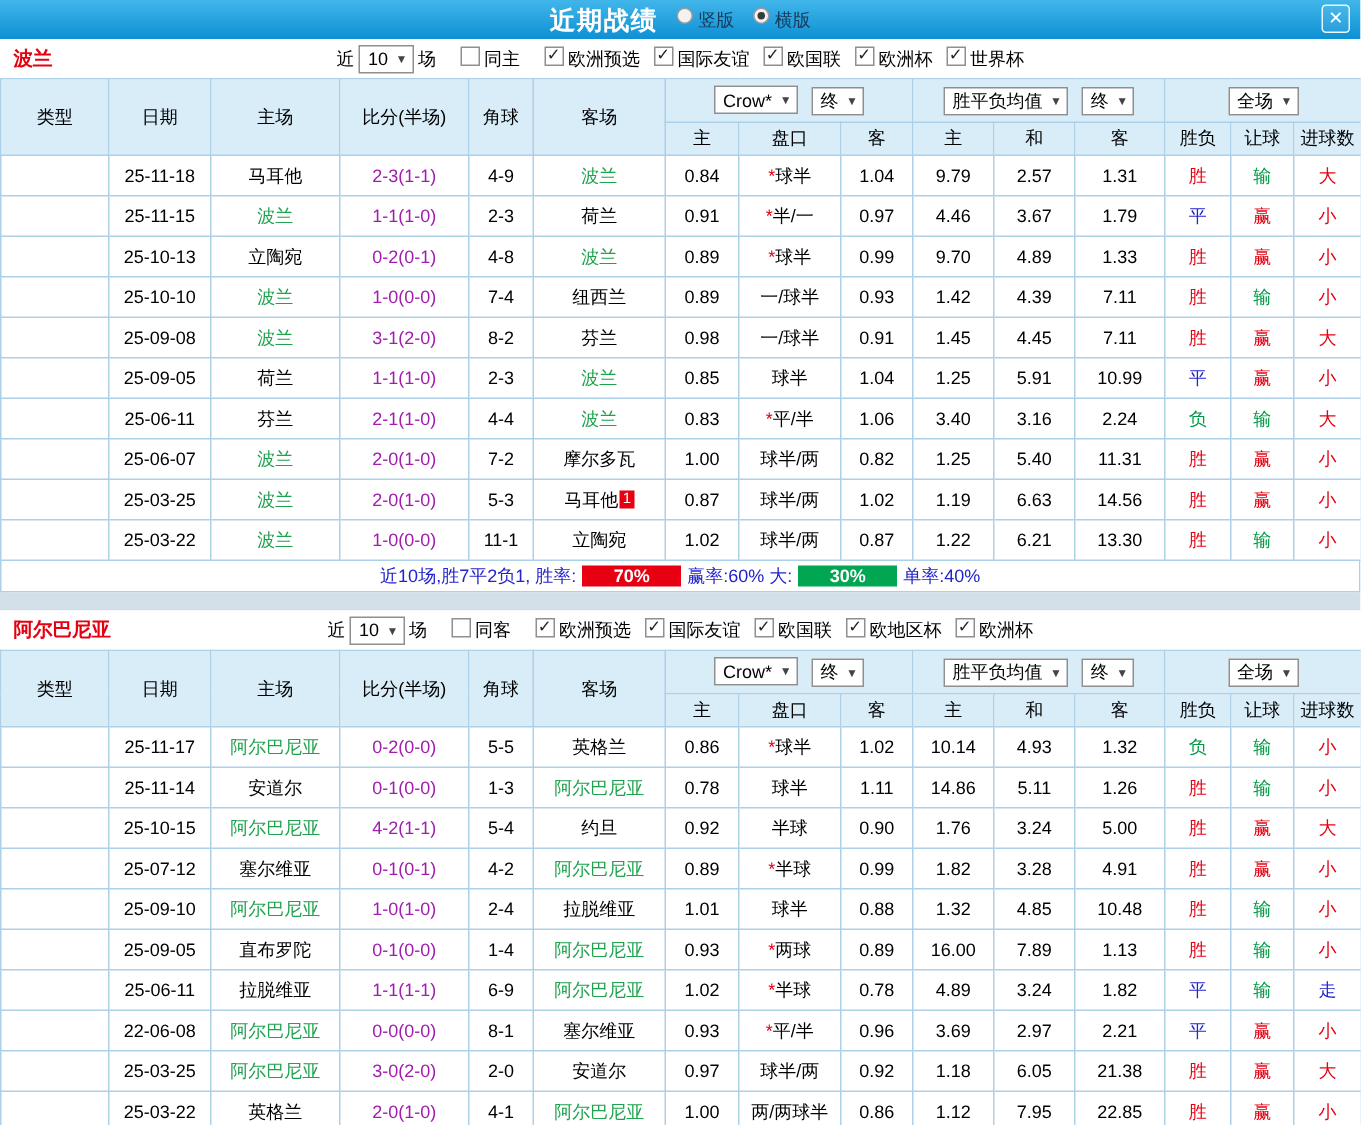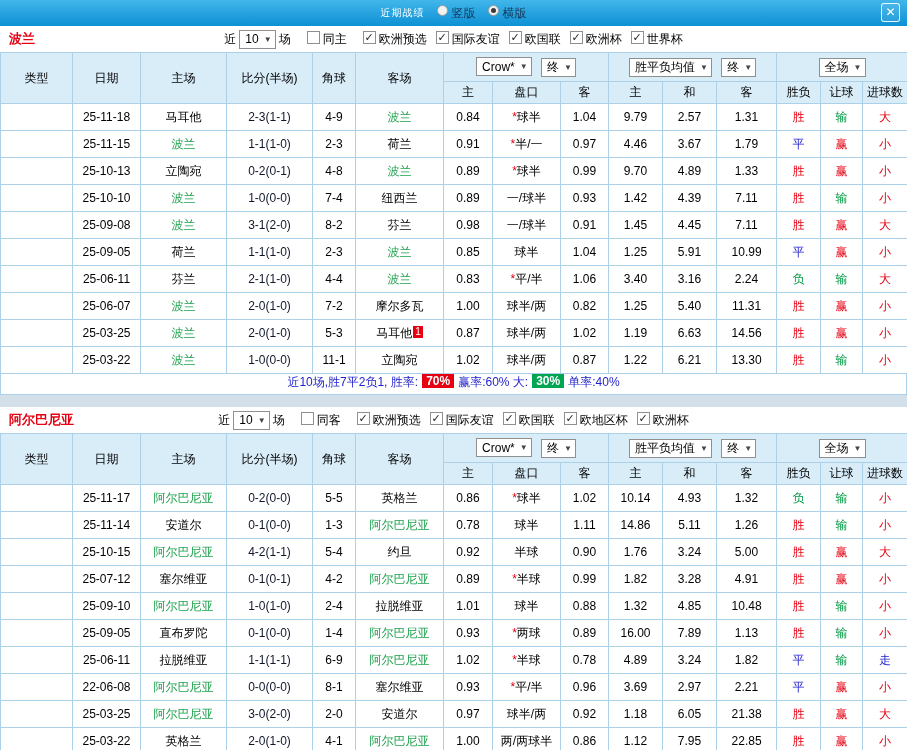--- a/index.html
+++ b/index.html
@@ -1,20 +1,20 @@
 <!DOCTYPE html>
 <html><head>
 <meta charset="utf-8">
 <style>
   html,body{margin:0;padding:0}
   body{width:907px;height:750px;overflow:hidden;background:#fff;
        font-family:"Liberation Sans","DejaVu Sans",sans-serif;font-size:12px;color:#000}
   .topbar{height:26px;background:linear-gradient(#41b6ea,#0d90d4);display:flex;align-items:center;
           justify-content:center;position:relative;gap:6px}
-  .title{color:#fff;font-weight:normal;font-size:10px;letter-spacing:1px}
+  .title{color:#fff;font-weight:bold;font-size:17px;letter-spacing:1px}
   .radio-group{display:flex;align-items:flex-start;gap:4px;margin-left:6px}
   .radio{width:11px;height:11px;border-radius:50%;background:#f2f2f2;border:1px solid #9a9a9a;
          display:inline-block;position:relative;box-sizing:border-box}
   .radio.on::after{content:"";position:absolute;left:2px;top:2px;width:5px;height:5px;border-radius:50%;background:#3a3a3a}
   .radio-label{color:#16395c;font-size:12px}
   .closebtn{position:absolute;right:7px;top:3px;width:19px;height:19px;border:1px solid rgba(255,255,255,.9);
             border-radius:3px;color:#fff;font-weight:bold;font-size:12px;line-height:17px;text-align:center;
             cursor:pointer;background:rgba(255,255,255,.08);box-sizing:border-box}
   .filterbar{position:relative;height:26px;display:flex;align-items:center;justify-content:center;background:#fff}
   .teamname{position:absolute;left:9px;color:#e60012;font-weight:bold;font-size:13px}
@@ -28,30 +28,30 @@
          justify-content:center;font-size:11px;line-height:1;margin-right:3px;color:#222;box-sizing:border-box}
   .cklist{display:inline-flex;align-items:center;margin-left:7px}
   .grid{width:907px;border-collapse:collapse;table-layout:fixed}
   .grid th,.grid td{border:1px solid #abd0e8;text-align:center;overflow:hidden;white-space:nowrap;padding:0}
   .grid thead th{background:#d9edf9;font-weight:normal;height:21px;color:#000}
   .grid thead tr.hrow1 th{height:28px}
   .grid tbody td{height:26px;background:#fff;font-size:12px}
   .type-red{background:#9e0a4a;color:#fff}
   .type-blue{background:#2a3a9c;color:#fff}
   .hl{color:#1fa24e}
-  .score{color:#0f172a}
+  .score{color:#a21caf}
   .star{color:#e60012}
   .c-red{color:#e60012}
   .c-green{color:#009944}
   .c-blue{color:#2323cc}
   .mark{display:inline-block;background:#e60012;color:#fff;font-size:10px;line-height:12px;padding:0 2px;
         margin-left:1px;vertical-align:2px}
-  .summary{height:21px;border:1px solid #abd0e8;border-top:none;display:flex;align-items:flex-start;
+  .summary{height:21px;border:1px solid #abd0e8;border-top:none;display:flex;align-items:center;
            justify-content:center;gap:4px;color:#2323cc;box-sizing:border-box}
-  .chip{color:#fff;padding:0 4px;font-weight:bold}
+  .chip{color:#fff;padding:0 21px;font-weight:bold}
   .chip-red{background:#e60012}
   .chip-green{background:#00a651}
   .spacer{height:12px;background:#d3dfe9}
 </style>
 </head>
 <body>
 
 <div class="topbar">
   <span class="title">近期战绩</span>
   <span class="radio-group">

